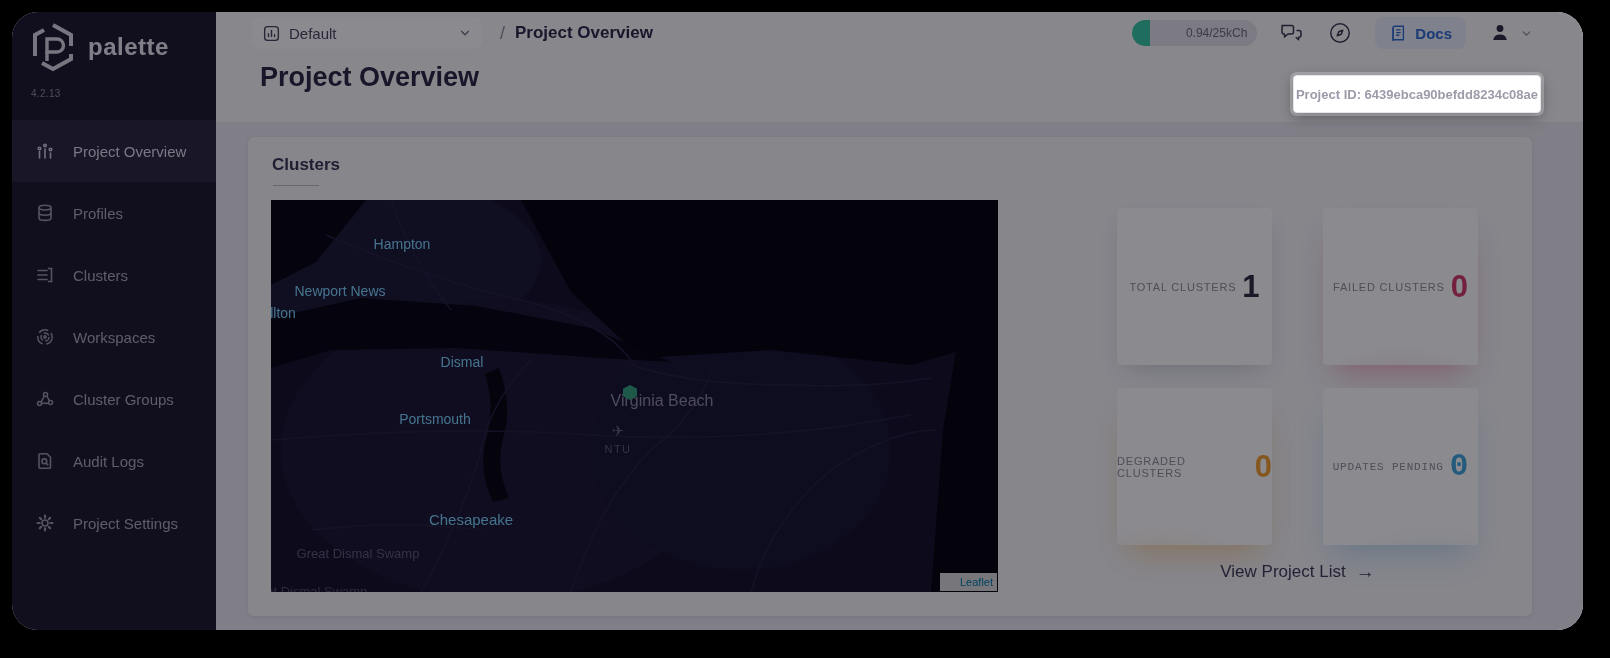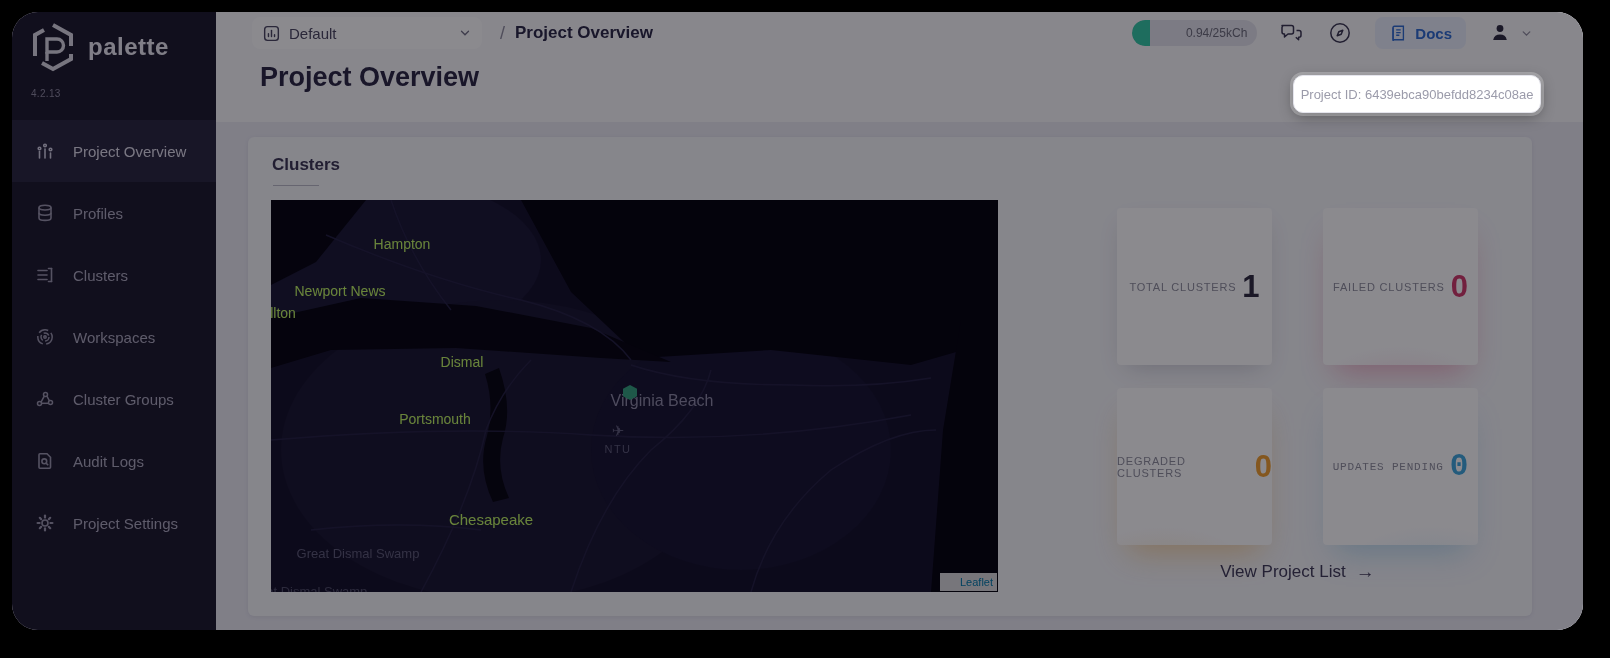--- a/index.html
+++ b/index.html
@@ -6,24 +6,24 @@
   html,body { width:1610px; height:658px; background:#000; overflow:hidden;
               font-family:"Liberation Sans", sans-serif; }
 
   
   .frame { position:absolute; left:12px; top:12px; width:1571px; height:618px;
            border-radius:26px; overflow:hidden; background:#e9e9f1; }
 
   
   .dim { position:absolute; inset:0; background:rgba(4,3,10,0.46); z-index:40; }
   .tooltip { position:absolute; left:1281px; top:63px; width:248px; height:38px;
-             background:#ffffff; border:1px solid #e4e4ec; border-radius:10px;
+             background:#ffffff; border:1px solid #e4e4ec; border-radius:4px;
              display:flex; align-items:center; justify-content:center; z-index:50;
              box-shadow:0 0 0 3px rgba(255,255,255,0.25), 0 4px 14px rgba(0,0,0,0.35);
-             color:#9b9baa; font-size:13px; white-space:nowrap; }
+             color:#9b9baa; font-size:13px; white-space:nowrap;font-weight:bold; }
 
   
   .sidebar { position:absolute; left:0; top:0; width:204px; height:618px;
              background:#1d1a2e; z-index:10; }
   .logo-row { position:absolute; left:18px; top:10px; display:flex; align-items:center; gap:12px; }
   .logo-mark { width:46px; height:50px; }
   .logo-word { color:#e9e8f0; font-size:24px; font-weight:600; letter-spacing:0.5px; }
   .version { position:absolute; left:19px; top:76px; color:#8d8a9f; font-size:10px; letter-spacing:0.3px; }
   .nav { position:absolute; left:0; top:108px; width:204px; }
   .nav-item { height:62px; display:flex; align-items:center; gap:18px; padding-left:23px;
@@ -69,29 +69,29 @@
           box-shadow:0 1px 4px rgba(30,30,60,0.08); }
   .section-title { position:absolute; left:24px; top:18px; color:#3b3754;
                    font-size:17px; font-weight:600; }
   .section-underline { position:absolute; left:25px; top:48px; width:46px; height:1px;
                        background:#b9b9c6; }
 
   
   .map { position:absolute; left:23px; top:63px; width:727px; height:392px;
          background:#14122a; overflow:hidden; }
   .map svg.geo { position:absolute; inset:0; }
-  .map-label { position:absolute; transform:translateX(-50%); color:#bef264;
+  .map-label { position:absolute; transform:translateX(-50%); color:#7dd3fc;
                font-size:14px; white-space:nowrap; }
   .ml-0 { left:131px; top:36px; }
   .ml-1 { left:69px;  top:83px; }
   .ml-2 { left:12px;  top:105px; transform:translateX(-50%); }
   .ml-3 { left:191px; top:154px; }
   .ml-4 { left:391px; top:192px; font-size:16px; color:#8c8aa4; }
   .ml-5 { left:164px; top:211px; }
-  .ml-6 { left:200px; top:311px; font-size:15px;margin-left:20px; }
+  .ml-6 { left:200px; top:311px; font-size:15px; }
   .ml-7 { left:87px;  top:346px; font-size:13px; color:#5d5b77; }
   .ml-8 { left:40px;  top:384px; font-size:13px; color:#4e4c66; }
   .marker-hex { position:absolute; left:352px; top:185px; width:14px; height:15px;
                 clip-path:polygon(50% 0%,100% 25%,100% 75%,50% 100%,0% 75%,0% 25%); }
   .plane { position:absolute; left:347px; top:222px; transform:translateX(-50%);
            color:#5d5b78; font-size:15px; }
   .ntu { position:absolute; left:347px; top:243px; transform:translateX(-50%);
          color:#5d5b78; font-size:11px; letter-spacing:1.5px; }
   .attribution { position:absolute; right:1px; bottom:1px; height:18px;
                  background:rgba(255,255,255,0.85); display:flex; align-items:center;

